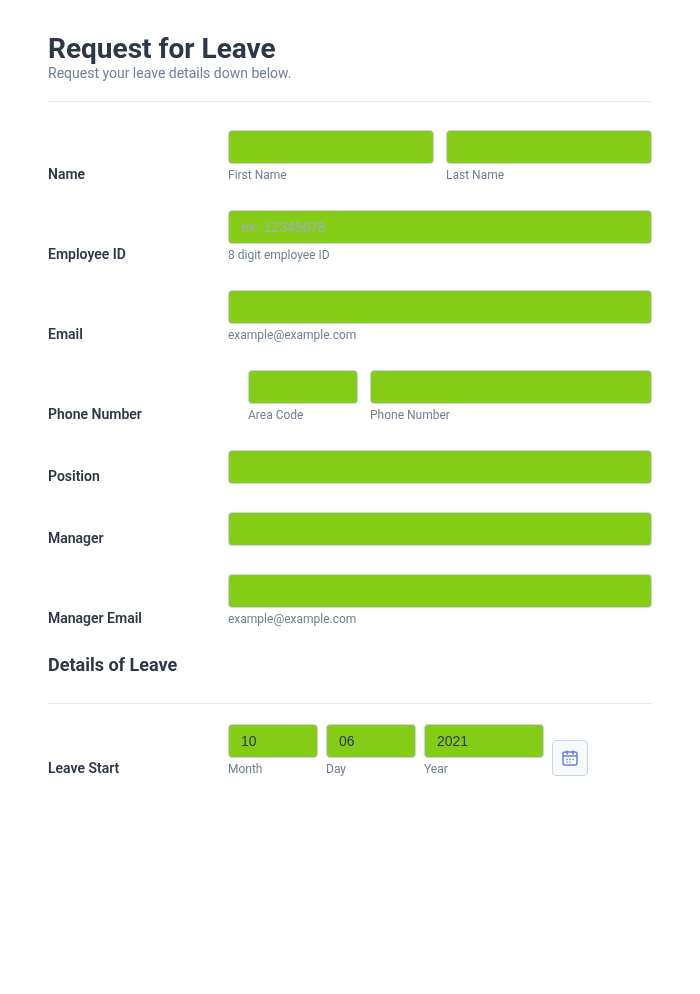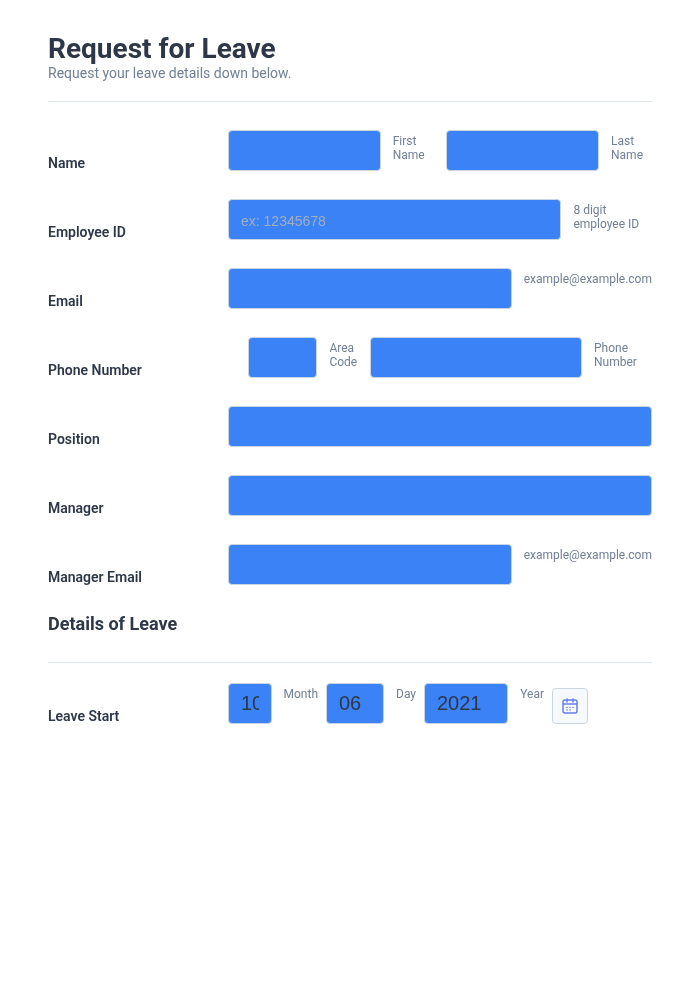--- a/index.html
+++ b/index.html
@@ -59,22 +59,21 @@
       flex-direction: column;
     }
 
     .form-fields-row {
       display: flex;
       gap: 12px;
     }
 
     .field-group {
       display: flex;
-      flex-direction: row;
-      gap: 12px;
+      flex-direction: column;
     }
 
     .field-group.full {
       flex: 1;
     }
 
     .field-group.half {
       flex: 1;
     }
 
@@ -98,25 +97,25 @@
       width: 120px;
       min-width: 120px;
     }
 
     input[type="text"],
     input[type="email"],
     input[type="tel"] {
       border: 1px solid #cbd5e0;
       border-radius: 4px;
       padding: 8px 12px;
-      font-size: 20px;
+      font-size: 14px;
       color: #2d3748;
       outline: none;
       width: 100%;
-      background: #3b82f6;
+      background: #84cc16;
     }
 
     input::placeholder {
       color: #a0aec0;
       font-size: 14px;
     }
 
     .field-hint {
       font-size: 12px;
       color: #718096;

